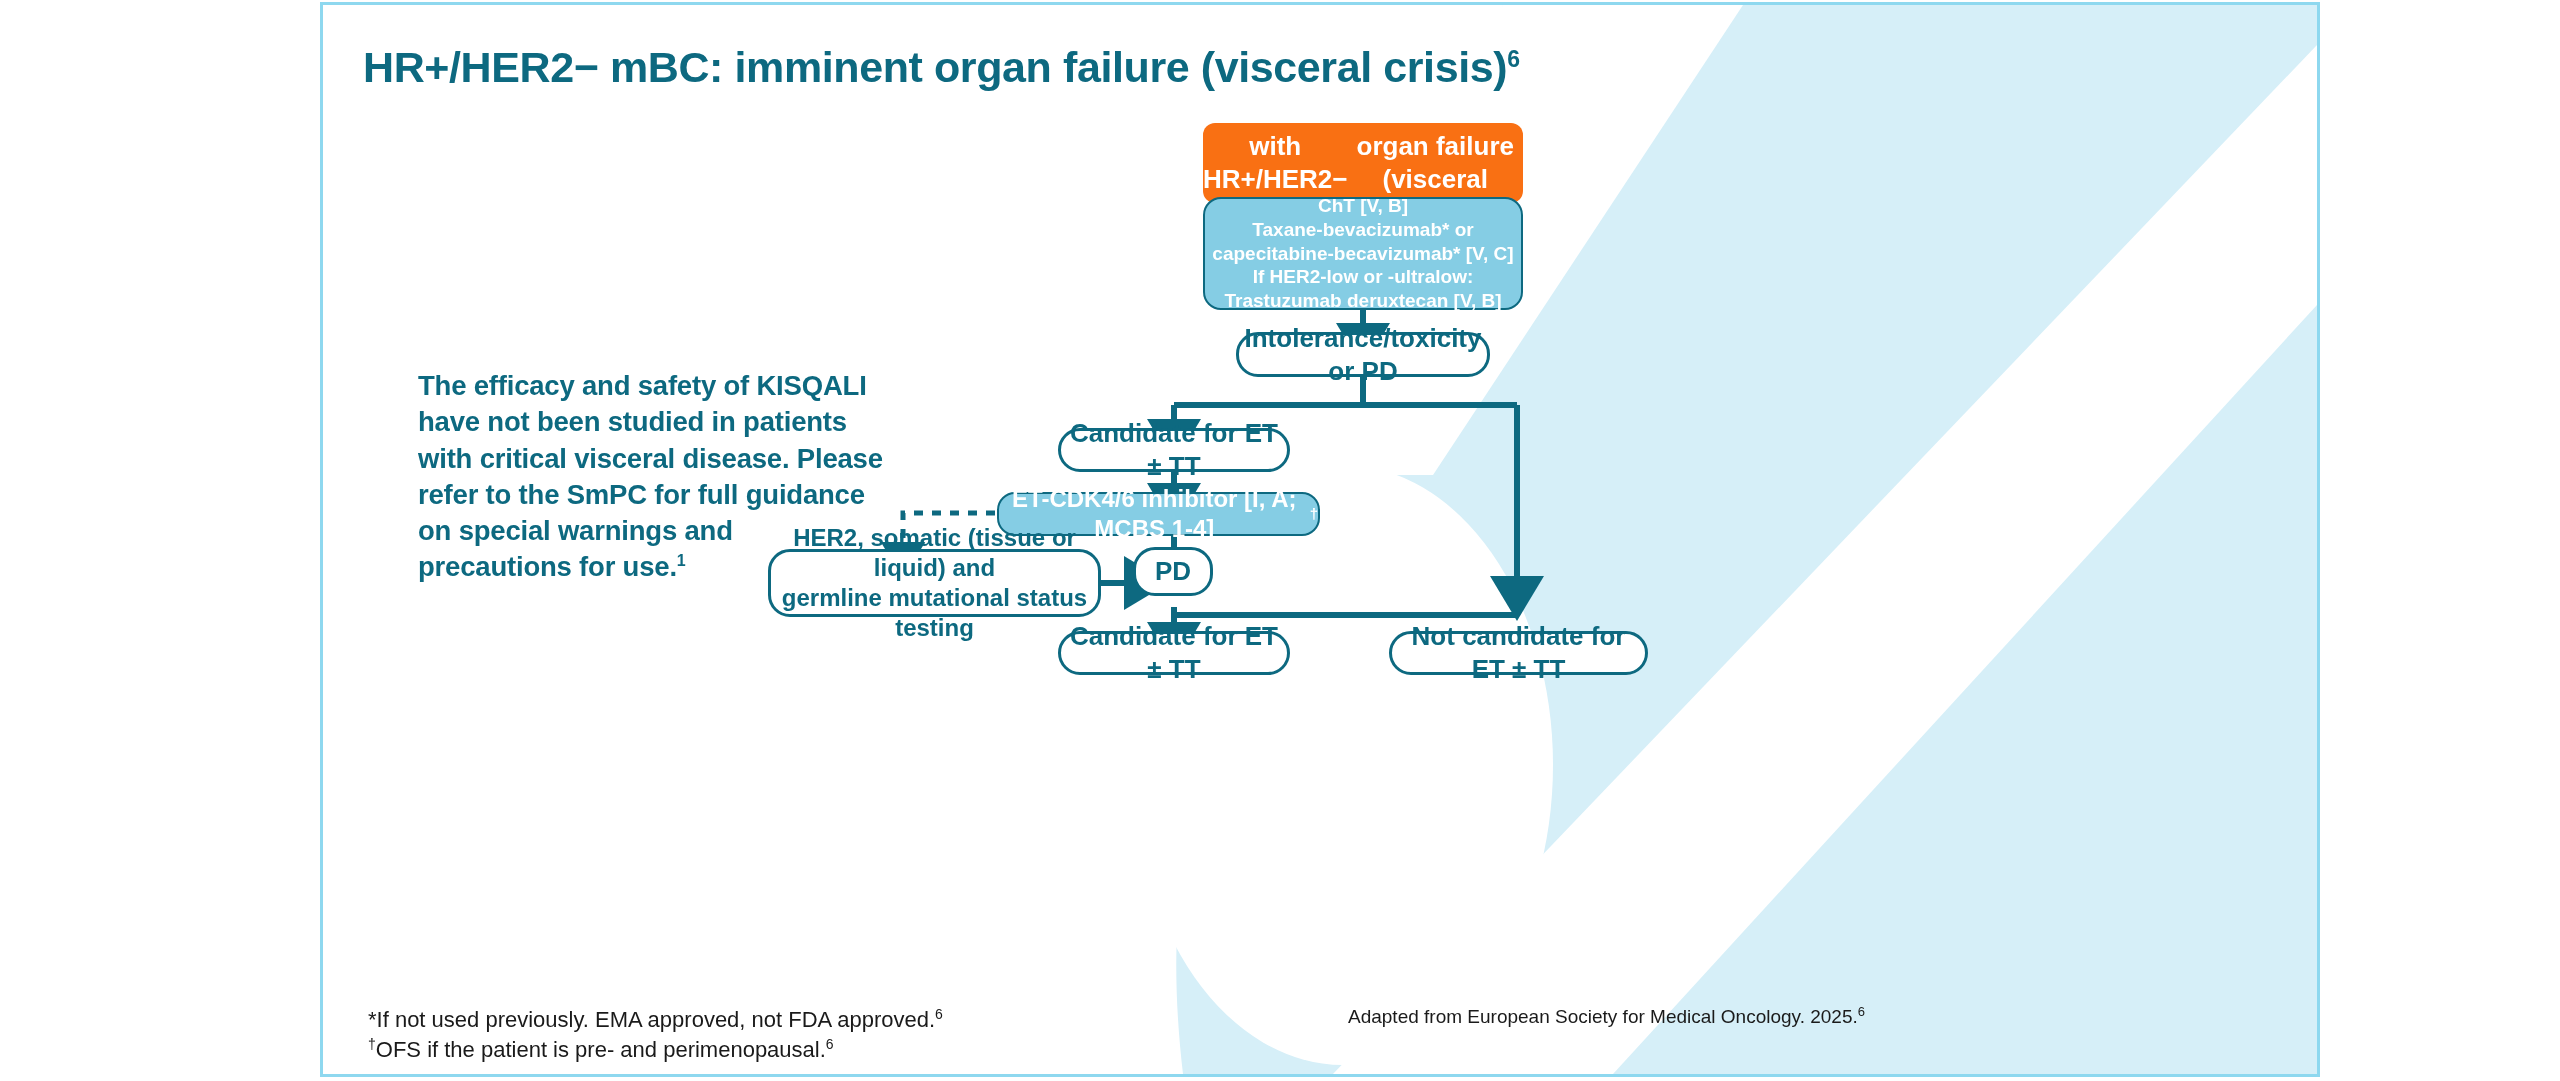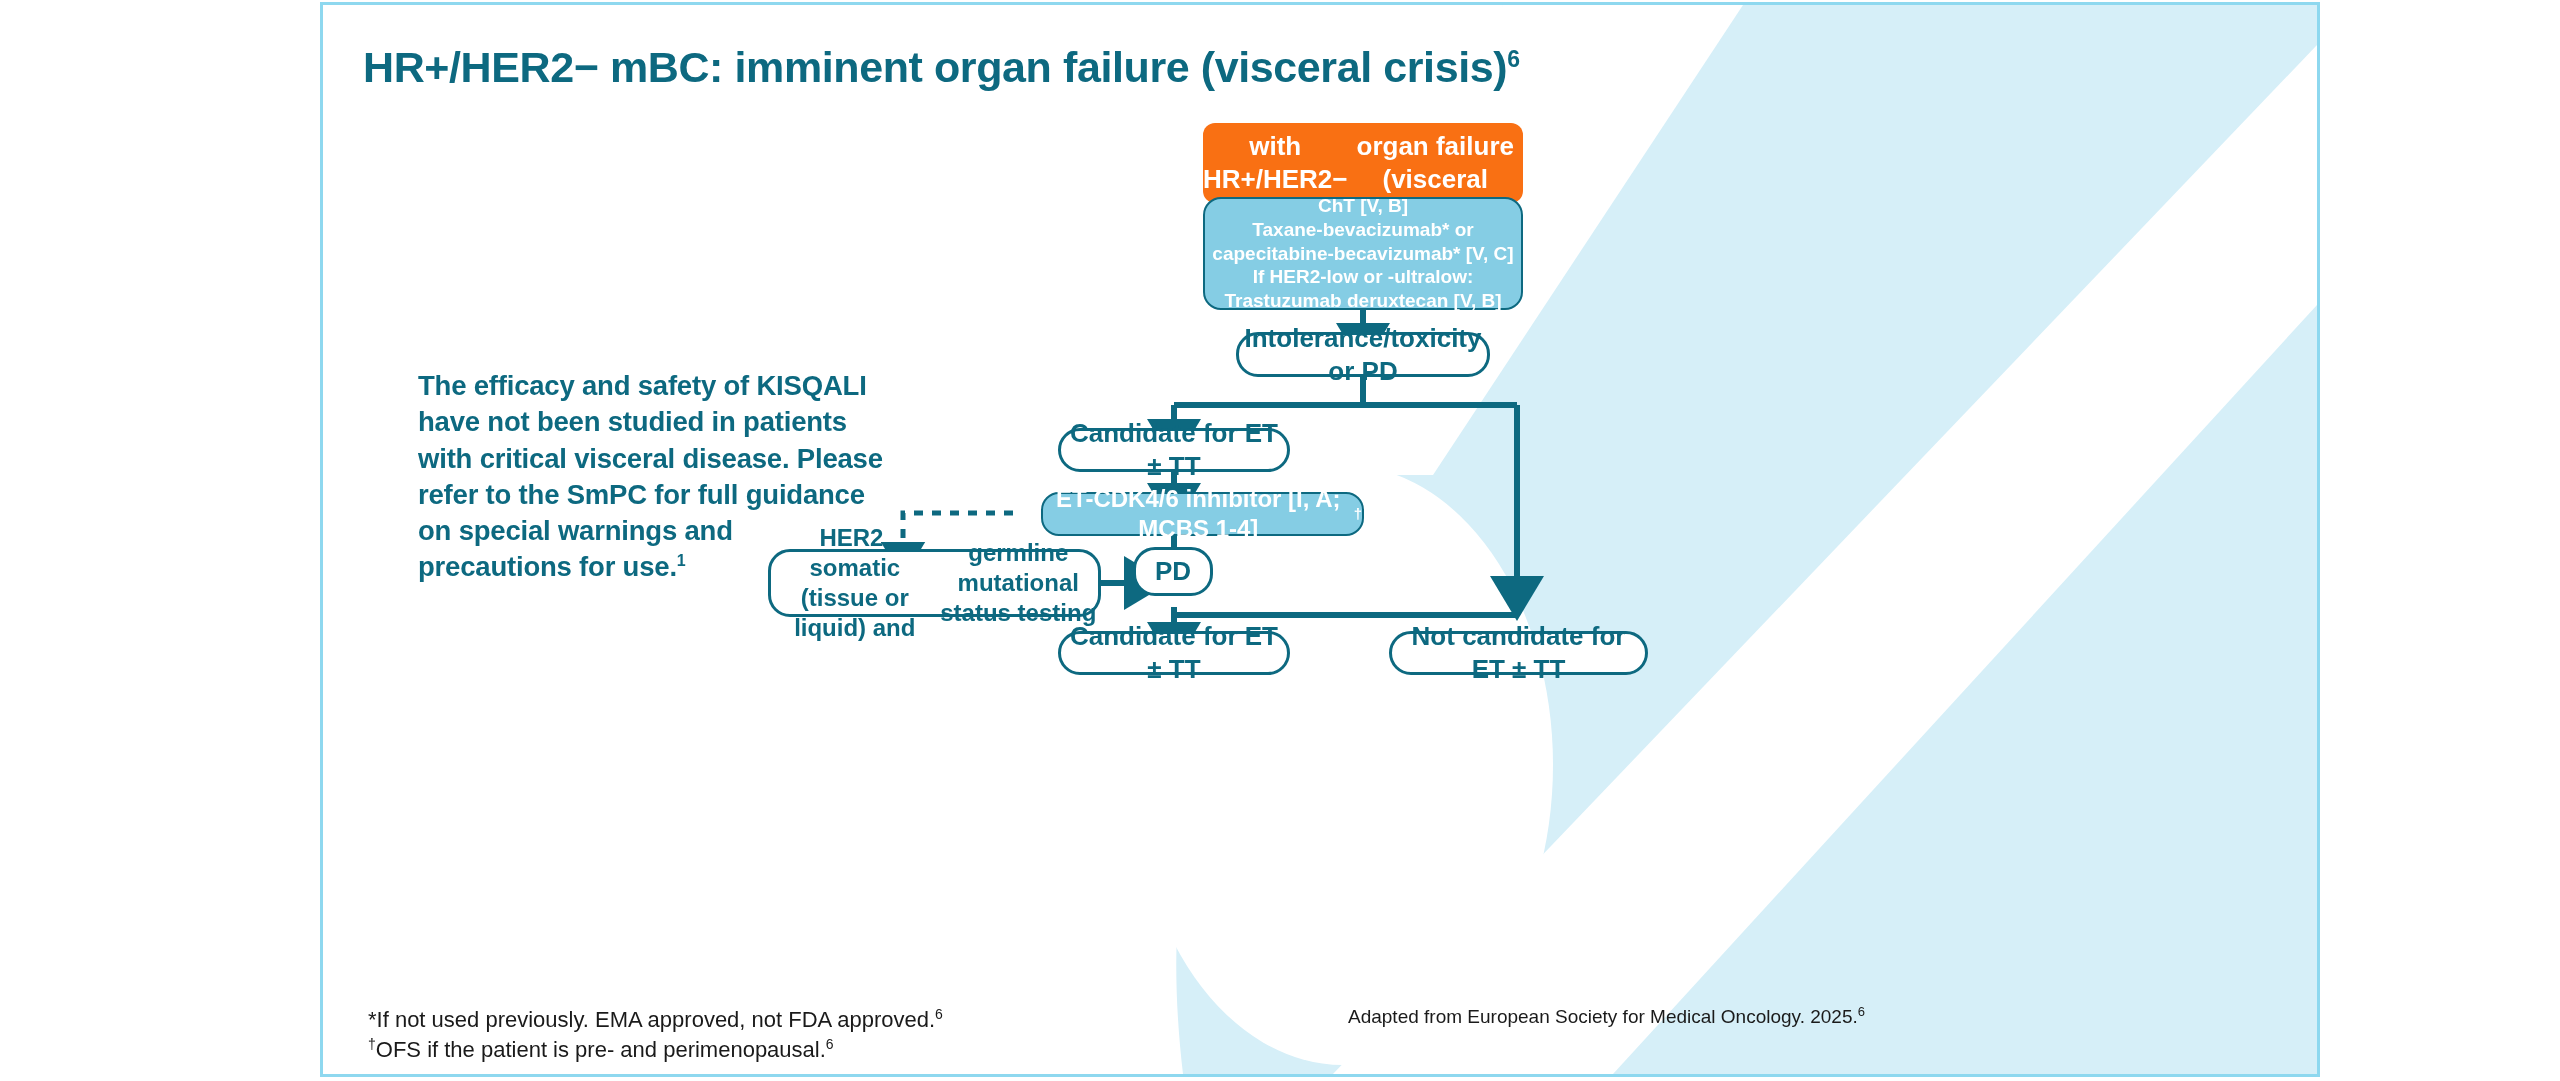--- a/index.html
+++ b/index.html
@@ -132,26 +132,26 @@
   </div>
 
   <div class="node node-white" style="left:913px;top:327px;width:254px;height:45px;align-items:center;">
     <span>Intolerance/toxicity or PD</span>
   </div>
 
   <div class="node node-white" style="left:735px;top:423px;width:232px;height:44px;">
     <span>Candidate for ET ± TT</span>
   </div>
 
-  <div class="node node-blue" style="left:718px;top:487px;width:323px;height:44px;font-size:24px;">
+  <div class="node node-blue" style="left:674px;top:487px;width:323px;height:44px;font-size:24px;">
     <span>ET-CDK4/6 inhibitor [I, A; MCBS 1-4]</span>
       <sup>†</sup>
   </div>
 
-  <div class="node node-white" style="left:445px;top:544px;width:333px;height:68px;flex-direction:row;font-size:24px;">
+  <div class="node node-white" style="left:445px;top:544px;width:333px;height:68px;flex-direction:column;font-size:24px;">
     <div>HER2, somatic (tissue or liquid) and</div>
     <div>germline mutational status testing</div>
   </div>
 
   <div class="node node-white" style="left:810px;top:542px;width:80px;height:49px;text-align:right;">
     <span>PD</span>
   </div>
 
   <div class="node node-white" style="left:735px;top:626px;width:232px;height:44px;">
     <span>Candidate for ET ± TT</span>

